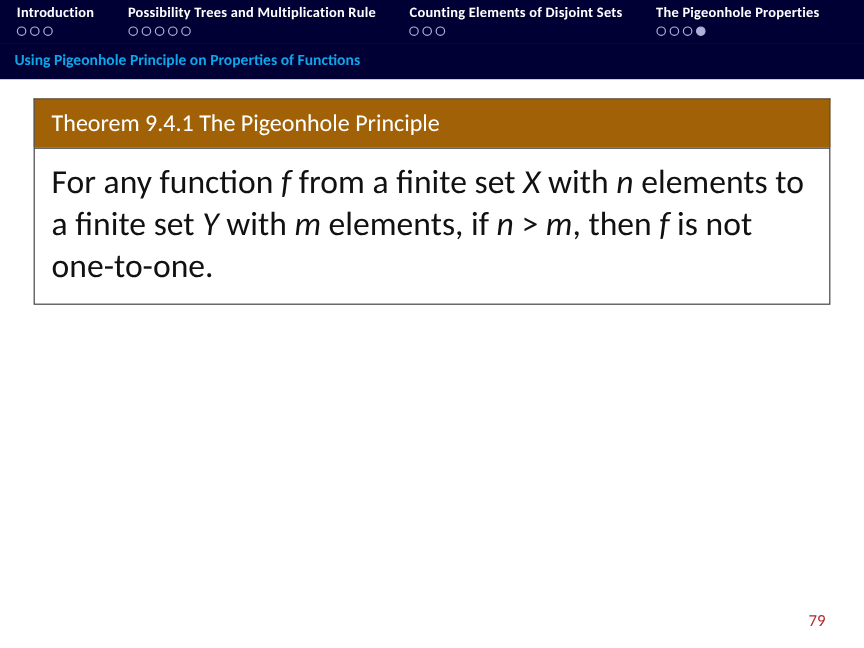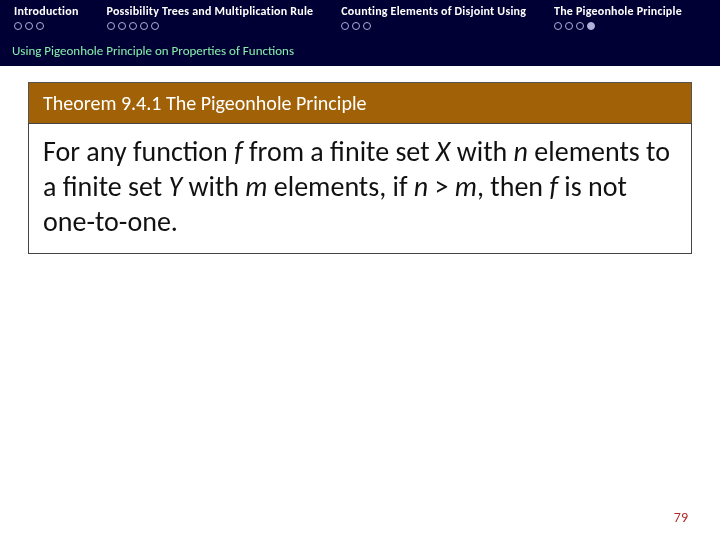--- a/index.html
+++ b/index.html
@@ -3,21 +3,21 @@
 <meta charset="utf-8">
 <style>
   html,body{margin:0;padding:0;width:720px;height:540px;background:#fff;font-family:Calibri,"Segoe UI",Arial,sans-serif;overflow:hidden}
   .nav{background:#000034;color:#fff;padding:4px 0 6px;display:flex;flex-wrap:wrap;gap:0;font-size:12px}
   .nav-row1{display:flex;width:100%}
   .nav-item{display:flex;flex-direction:column;align-items:flex-start;padding:0 14px;white-space:nowrap}
   .nav-label{font-weight:600;letter-spacing:.2px}
   .dots{display:flex;gap:3px;margin-top:4px}
   .dot{width:8px;height:8px;border-radius:50%;border:1.5px solid #b0b0d8;box-sizing:border-box}
   .dot.filled{background:#b0b0d8}
-  .subhead{background:#000034;color:#86efac;font-weight:400;font-size:13px;padding:6px 12px 8px;border-top:1px solid #000034}
+  .subhead{background:#000034;color:#0ea5e9;font-weight:700;font-size:13px;padding:6px 12px 8px;border-top:1px solid #000034}
   .content{padding:14px 28px 0}
   .thm-bar{background:#a16207;color:#fff;font-size:20px;padding:8px 14px;border:1px solid #555;border-bottom:none;margin-top:2px}
   .thm-body{border:1px solid #444;padding:10px 14px 14px;font-size:28px;line-height:1.25;color:#111}
   .thm-body .i{font-style:italic}
   .gap{height:22px}
   .pagenum{position:absolute;right:32px;bottom:14px;color:#b02a2a;font-size:14px}
   .slide{position:relative;width:720px;height:540px}
 </style>
 </head>
 <body>
@@ -38,29 +38,29 @@
           <div class="nav-label">Possibility Trees and Multiplication Rule</div>
           <div class="dots">
             <div class="dot"></div>
             <div class="dot"></div>
             <div class="dot"></div>
             <div class="dot"></div>
             <div class="dot"></div>
           </div>
         </div>
         <div class="nav-item">
-          <div class="nav-label">Counting Elements of Disjoint Using</div>
+          <div class="nav-label">Counting Elements of Disjoint Sets</div>
           <div class="dots">
             <div class="dot"></div>
             <div class="dot"></div>
             <div class="dot"></div>
           </div>
         </div>
         <div class="nav-item">
-          <div class="nav-label">The Pigeonhole Principle</div>
+          <div class="nav-label">The Pigeonhole Properties</div>
           <div class="dots">
             <div class="dot"></div>
             <div class="dot"></div>
             <div class="dot"></div>
             <div class="dot filled"></div>
           </div>
         </div>
       </div>
   </div>
   <div class="subhead">Using Pigeonhole Principle on Properties of Functions</div>

